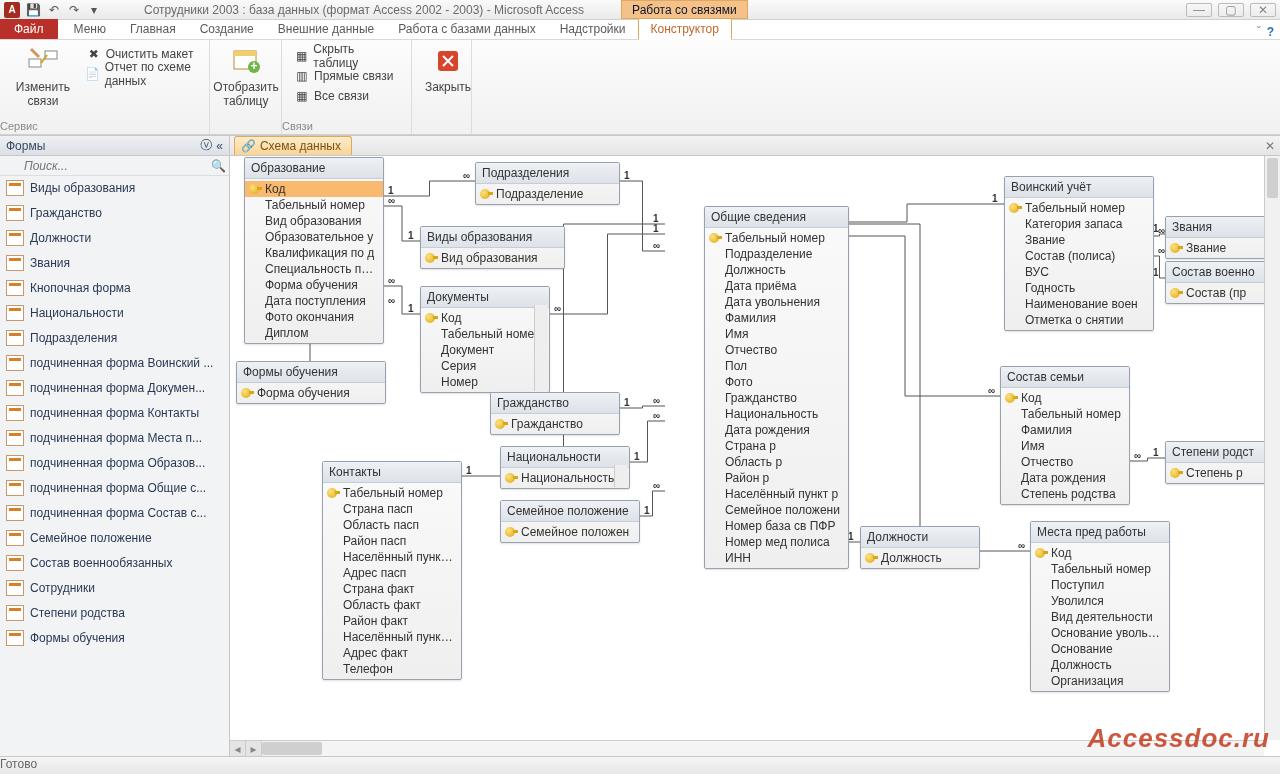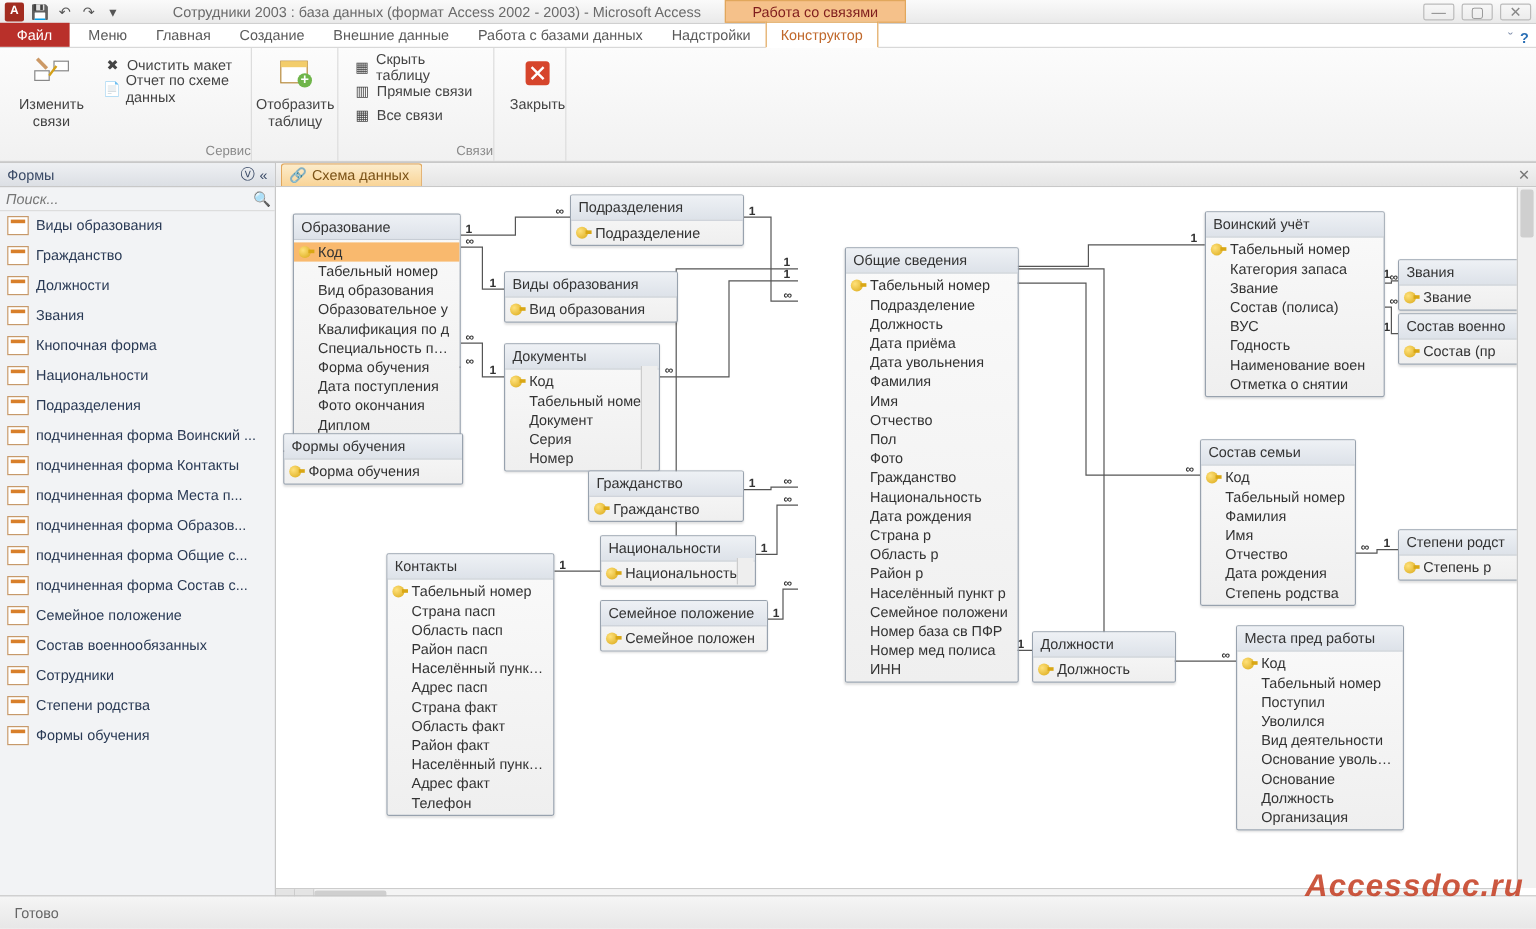--- a/index.html
+++ b/index.html
@@ -2,41 +2,41 @@
 <html><head>
 <meta charset="utf-8">
 <style>
   * { box-sizing: border-box; margin: 0; padding: 0; font-family: "Segoe UI", Tahoma, sans-serif; font-size: 12px; }
   body { background: #fff; width: 1280px; height: 774px; overflow: hidden; }
   .titlebar { height: 20px; display: flex; align-items: center; background: linear-gradient(#fafafa,#eaeaea); border-bottom:1px solid #d0d0d0; padding: 0 4px; color:#5a5a5a; }
   .qa-icon { width:16px; height:16px; background:#a22c20; border-radius:2px; color:#fff; display:flex;align-items:center;justify-content:center;font-weight:bold;font-size:10px;margin-right:4px;}
   .qa-btn { width:18px; height:18px; display:flex;align-items:center;justify-content:center;color:#555;margin:0 1px;}
   .titlebar .spacer { flex:1;}
   .titlebar .title-text { color:#6a6a6a; }
-  .titlebar .tooltab { background:#f5c18a; border:1px solid #e1a75c; color:#7f1d1d; padding:2px 22px; height:100%; display:flex;align-items:center; margin-left:20px;}
+  .titlebar .tooltab { background:#f5c18a; border:1px solid #e1a75c; color:#0f172a; padding:2px 10px; height:100%; display:flex;align-items:center; margin-left:37px;}
   .winctrl { width:26px;height:14px;border:1px solid #bbb;border-radius:2px;margin-left:6px;display:flex;align-items:center;justify-content:center;color:#888;}
   .menubar { height:20px; display:flex;align-items:flex-end;background:#fff;border-bottom:1px solid #d8d8d8;}
   .menubar .file { background:#b9302a;color:#fff;padding:3px 14px;display:flex;align-items:center;margin-right:4px;}
   .menubar .tab { padding:3px 12px;color:#5a5a5a;display:flex;align-items:center;}
   .menubar .tab.active { background:#fff;border:1px solid #e1a75c;border-bottom:1px solid #fff;color:#c0682b;margin-bottom:-1px;}
   .menubar .help { margin-left:auto; display:flex; gap:6px; padding-right:6px; align-items:center;}
   .ribbon { height:95px;background:linear-gradient(#fcfcfc,#f1f1f1);border-bottom:1px solid #d0d0d0;display:flex;}
   .rgroup { border-right:1px solid #ddd;padding:4px 10px 2px 10px;display:flex;flex-direction:column;position:relative;}
-  .rgroup .label { position:absolute;bottom:2px;left:0;right:0;text-align:right;color:#8a8a8a;font-size:11px;}
+  .rgroup .label { position:absolute;bottom:2px;left:0;right:0;text-align:left;color:#8a8a8a;font-size:11px;}
   .rrows { display:flex;gap:8px;align-items:flex-start;flex:1;}
   .rbtn-large { display:flex;flex-direction:column;align-items:center;gap:2px;color:#444;min-width:52px;}
   .rbtn-large .ic { width:34px;height:34px;display:flex;align-items:center;justify-content:center;}
   .rbtn-small { display:flex;align-items:center;gap:4px;color:#444;height:20px;padding:1px 2px;}
   .rbtn-small .ic { width:16px;height:16px;display:flex;align-items:center;justify-content:center;}
   .stack { display:flex;flex-direction:column;}
   .navpane { position:absolute;top:135px;left:0;width:230px;bottom:18px;background:#f2f3f5;border-right:1px solid #c8c8c8;display:flex;flex-direction:column;border-top:1px solid #c8c8c8;}
   .navhead { height:20px;background:linear-gradient(#eef0f3,#dcdfe4);border-bottom:1px solid #c8c8c8;display:flex;align-items:center;padding:0 6px;color:#3a4a66;}
   .navhead .chev { margin-left:auto;}
   .search { height:20px;border-bottom:1px solid #ddd;display:flex;align-items:center;}
-  .search input { flex:1;border:none;background:transparent;padding:2px 5px;font-size:12px;font-style:italic;color:#999;outline:none;}
+  .search input { flex:1;border:none;background:transparent;padding:2px 24px;font-size:12px;font-style:italic;color:#999;outline:none;}
   .search .mag { width:20px;text-align:center;color:#7a8aa8;}
   .navlist { flex:1;overflow:auto;}
   .navitem { display:flex;align-items:center;padding:4px 6px;gap:6px;color:#2a3a55;border-bottom:1px solid transparent;}
   .navitem .fi { width:18px;height:16px;background:#fff;border:1px solid #c7996a;position:relative;}
   .navitem .fi::after{content:"";position:absolute;top:2px;left:2px;right:2px;height:3px;background:#d87f2a;}
   .workarea { position:absolute;top:135px;left:230px;right:0;bottom:18px;display:flex;flex-direction:column;background:#fff;border-top:1px solid #c8c8c8;}
   .doctabs { height:20px;background:linear-gradient(#f3f3f3,#e5e5e5);border-bottom:1px solid #c8c8c8;display:flex;align-items:end;padding-left:4px;}
   .doctab { background:linear-gradient(#fceccb,#f9d497);border:1px solid #e1a75c;border-bottom:none;padding:2px 10px 2px 6px;display:flex;align-items:center;gap:4px;color:#7a5217;border-radius:3px 3px 0 0;}
   .canvas-wrap { flex:1;position:relative;overflow:hidden;background:#fff;}
   .canvas { position:absolute;top:0;left:0;width:1060px;height:600px;}
@@ -47,21 +47,21 @@
   .fld.key::before { content:"";position:absolute;left:4px;top:3px;width:10px;height:10px;background:radial-gradient(circle at 35% 35%,#ffe17a,#d9a715);border-radius:50%;}
   .fld.key::after{content:"";position:absolute;left:12px;top:6px;width:5px;height:3px;background:#d9a715;}
   .fld.selected { background:#f9b96e;}
   .sb { position:absolute;right:1px;top:18px;bottom:1px;width:14px;background:#eee;border-left:1px solid #ccc;}
   .hscroll { position:absolute;left:0;right:16px;bottom:0;height:16px;background:#f1f1f1;border-top:1px solid #ccc;display:flex;}
   .hscroll .btn { width:16px;height:100%;background:#e4e4e4;border-right:1px solid #ccc;display:flex;align-items:center;justify-content:center;color:#888;}
   .hscroll .track { flex:1;background:#f4f4f4;position:relative;}
   .hscroll .thumb { position:absolute;left:0;top:1px;bottom:1px;width:60px;background:#cfcfcf;border-radius:2px;}
   .vscroll { position:absolute;right:0;top:0;bottom:16px;width:16px;background:#f1f1f1;border-left:1px solid #ccc;}
   .vscroll::before{content:"";position:absolute;top:2px;left:2px;right:2px;height:40px;background:#cfcfcf;border-radius:2px;}
-  .statusbar { position:absolute;left:0;right:0;bottom:0;height:28px;background:linear-gradient(#f5f5f5,#e7e7e7);border-top:1px solid #c8c8c8;display:flex;align-items:center;padding:0 12px;color:#666;}
+  .statusbar { position:absolute;left:0;right:0;bottom:0;height:18px;background:linear-gradient(#f5f5f5,#e7e7e7);border-top:1px solid #c8c8c8;display:flex;align-items:flex-start;padding:0 0;color:#666;}
   .watermark { position:absolute;right:10px;bottom:20px;font-size:26px;font-weight:bold;color:#c43b1f;opacity:.85;letter-spacing:1px;font-style:italic;}
   svg.conn { position:absolute;top:0;left:0;width:100%;height:100%;pointer-events:none;}
   .lbl1, .lblinf { font-size:10px;fill:#333;font-weight:bold;}
   .rel-line { stroke:#555;stroke-width:1;fill:none;}
   .closex { position:absolute; right:2px; top:2px; width:16px;height:16px; color:#777;display:flex;align-items:center;justify-content:center;}
 </style>
 </head>
 <body>
 
 <div class="titlebar">
@@ -203,20 +203,24 @@
         <span class="fi"></span>
         <span>Национальности</span>
       </div>
       <div class="navitem">
         <span class="fi"></span>
         <span>Подразделения</span>
       </div>
       <div class="navitem">
         <span class="fi"></span>
         <span>подчиненная форма Воинский ...</span>
+      </div>
+      <div class="navitem">
+        <span class="fi"></span>
+        <span>подчиненная форма Докумен...</span>
       </div>
       <div class="navitem">
         <span class="fi"></span>
         <span>подчиненная форма Контакты</span>
       </div>
       <div class="navitem">
         <span class="fi"></span>
         <span>подчиненная форма Места п...</span>
       </div>
       <div class="navitem">
@@ -310,21 +314,21 @@
           <path class="rel-line" d="M580 80 L675 80 L675 240 L770 240"></path>
           <text class="lbl1" x="584" y="78">1</text>
           <text class="lblinf" x="758" y="238">∞</text>
           <path class="rel-line" d="M900 305 L917.5 305 L917.5 302 L935 302"></path>
           <text class="lbl1" x="904" y="303">∞</text>
           <text class="lblinf" x="923" y="300">1</text>
           <path class="rel-line" d="M580 68 L690 68 L690 395 L800 395"></path>
           <text class="lbl1" x="584" y="66">1</text>
           <text class="lblinf" x="788" y="393">∞</text>
         </svg>
-    <div class="tablebox" style="left: 14px; top: 22px; width: 140px; justify-content: flex-end;">
+    <div class="tablebox" style="left: 14px; top: 1px; width: 140px; justify-content: flex-end;">
           <div class="th">Образование</div>
           <div class="fields">
             <div class="fld key selected">Код</div>
             <div class="fld">Табельный номер</div>
             <div class="fld">Вид образования</div>
             <div class="fld">Образовательное у</div>
             <div class="fld">Квалификация по д</div>
             <div class="fld">Специальность по д</div>
             <div class="fld">Форма обучения</div>
             <div class="fld">Дата поступления</div>

